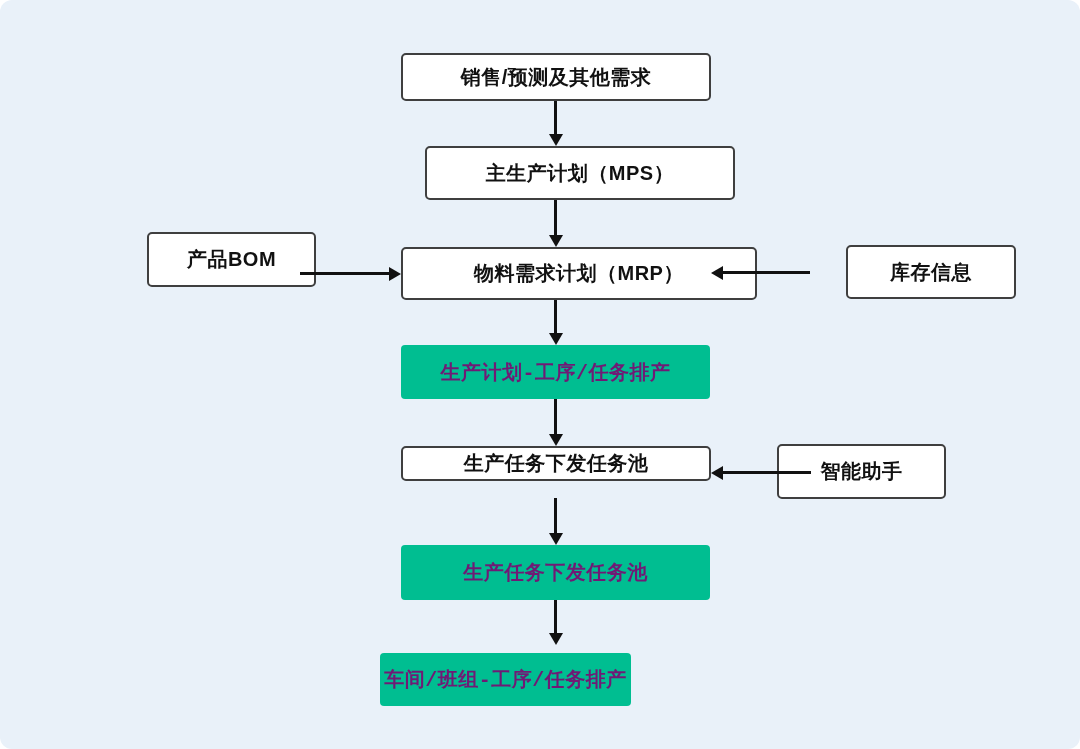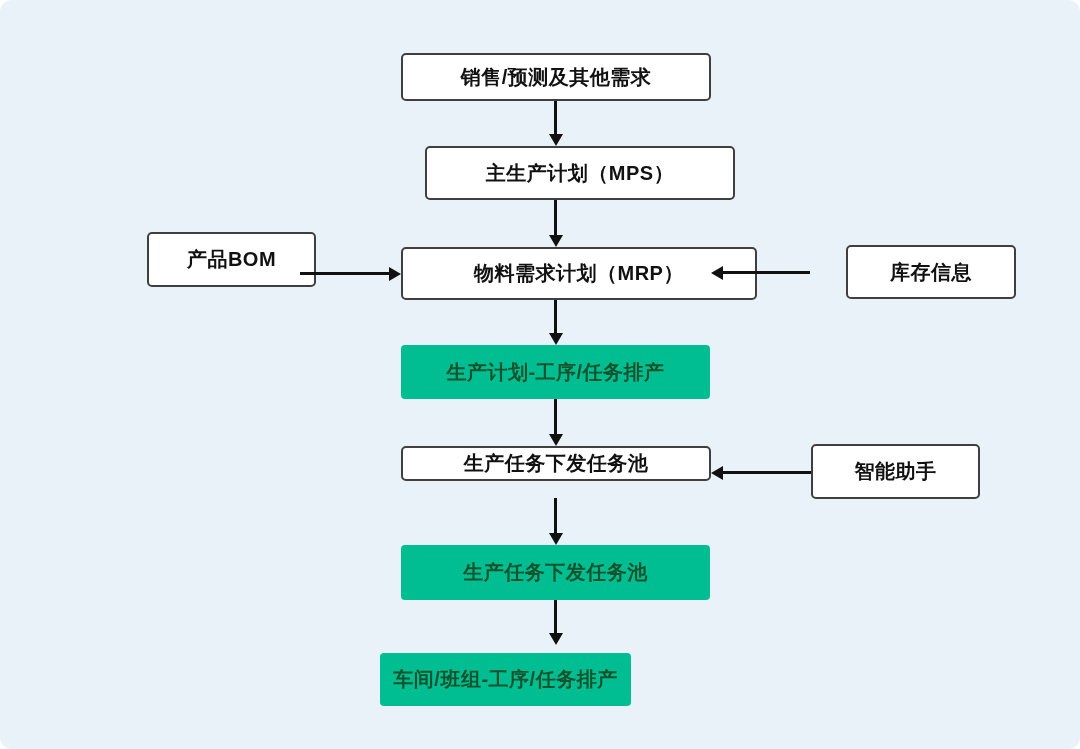--- a/index.html
+++ b/index.html
@@ -30,21 +30,22 @@
   .node.white {
     background: #ffffff;
     border: 2px solid #3F3F3F;
     border-radius: 5px;
     color: #111111;
   }
   .node.green {
     background: #00BE91;
     border: none;
     border-radius: 4px;
-    color: #14532d;
+    color: #701a75;
+    font-family: Liberation Mono, monospace;
   }
   
   .arr-v {
     position: absolute;
     width: 3px;
     background: #111111;
   }
   .arr-v::after {
     content: "";
     position: absolute;
@@ -107,21 +108,21 @@
   <div class="node white" style="left:401px; top:446px; width:310px; height:35px;">生产任务下发任务池</div>
 
   <div class="node green" style="left:401px; top:545px; width:309px; height:55px;">生产任务下发任务池</div>
 
   <div class="node green" style="left:380px; top:645px; width:251px; height:53px;margin-top:8px;">车间/班组-工序/任务排产</div>
 
   <div class="node white" style="left:131px; top:232px; width:169px; height:55px;margin-left:16px;">产品BOM</div>
 
   <div class="node white" style="left:810px; top:245px; width:170px; height:54px;margin-left:36px;">库存信息</div>
 
-  <div class="node white" style="left:811px; top:444px; width:169px; height:55px;">智能助手</div>
+  <div class="node white" style="left:777px; top:444px; width:169px; height:55px;">智能助手</div>
 
   <div class="arr-v" style="left:554px; top:101px; height:33px;"></div>
   <div class="arr-v" style="left:554px; top:200px; height:35px;"></div>
   <div class="arr-v" style="left:554px; top:300px; height:33px;"></div>
   <div class="arr-v" style="left:554px; top:399px; height:35px;"></div>
   <div class="arr-v" style="left:554px; top:498px; height:35px;"></div>
   <div class="arr-v" style="left:554px; top:600px; height:33px;"></div>
 
   <div class="arr-h-right" style="left:300px; top:272px; width:89px;"></div>
   <div class="arr-h-left" style="left:723px; top:271px; width:87px;"></div>

